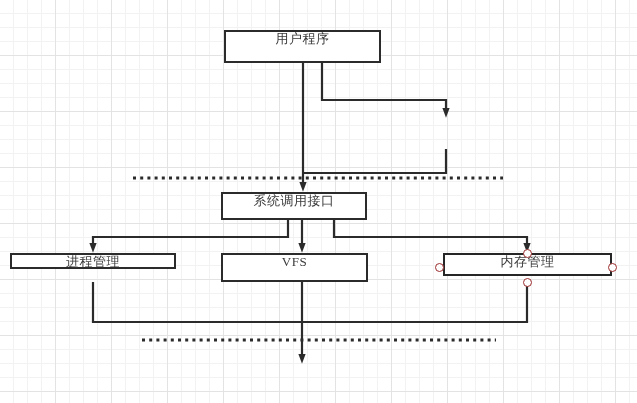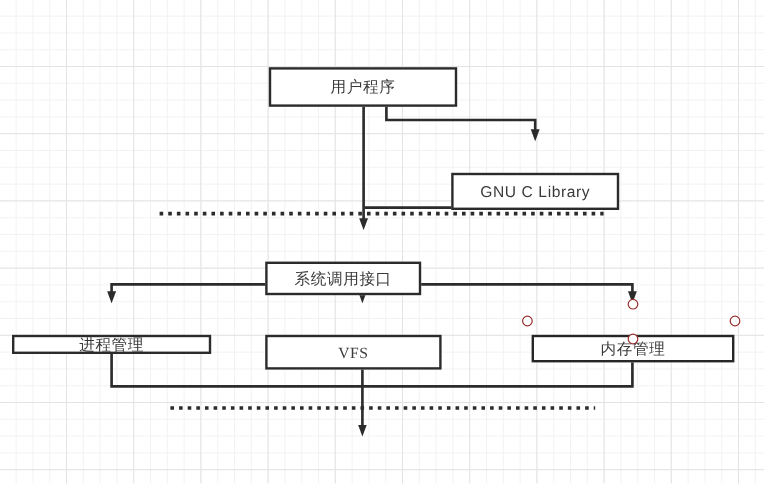--- a/index.html
+++ b/index.html
@@ -38,26 +38,25 @@
   }
   .node {
     position: absolute;
     box-sizing: border-box;
     background: #ffffff;
     border: 2px solid #2b2b2b;
     color: #3a3a3a;
     font-size: 13px;
     line-height: 1;
     display: flex;
-    align-items: center;
+    align-items: flex-start;
     justify-content: center;
     text-align: center;
     white-space: nowrap;
     letter-spacing: 0.5px;
-    margin-top: 26px;
   }
   .node.selected {
     border-color: #262626;
   }
   .handle {
     position: absolute;
     width: 9px;
     height: 9px;
     box-sizing: border-box;
     border: 1.5px solid #9b2c2c;
@@ -105,25 +104,22 @@
     <g stroke="#2b2b2b" stroke-width="3" stroke-linecap="butt" stroke-dasharray="3 4.2" fill="none">
       <line x1="133" y1="178" x2="503" y2="178"></line>
       <line x1="142" y1="340" x2="496" y2="340"></line>
     </g>
   </svg>
 
   <div class="node" style="left:224px; top:30px; width:157px; height:33px;">
     <span class="label">用户程序</span>
   </div>
 
-  <div class="node" style="left:376px; top:118px; width:140px; height:31px;">
-    <span class="label">GNU C Library</span>
-  </div>
 
-  <div class="node" style="left:221px; top:192px; width:130px; height:28px;">
+  <div class="node" style="left:221px; top:192px; width:146px; height:28px;">
     <span class="label">系统调用接口</span>
   </div>
 
   <div class="node" style="left:10px; top:253px; width:166px; height:16px;">
     <span class="label">进程管理</span>
   </div>
 
   <div class="node" style="left:221px; top:253px; width:147px; height:29px;font-family:Liberation Serif, serif;">
     <span class="label">VFS</span>
   </div>

